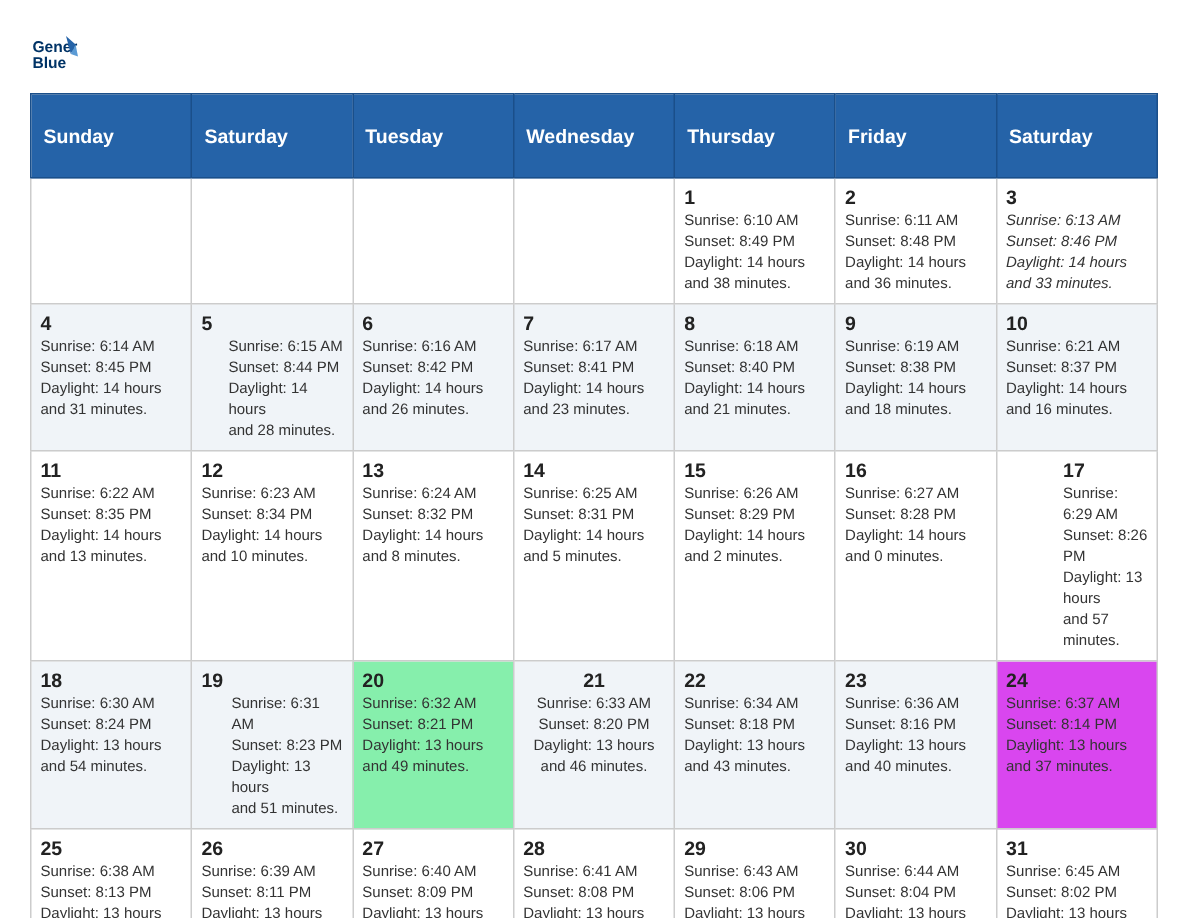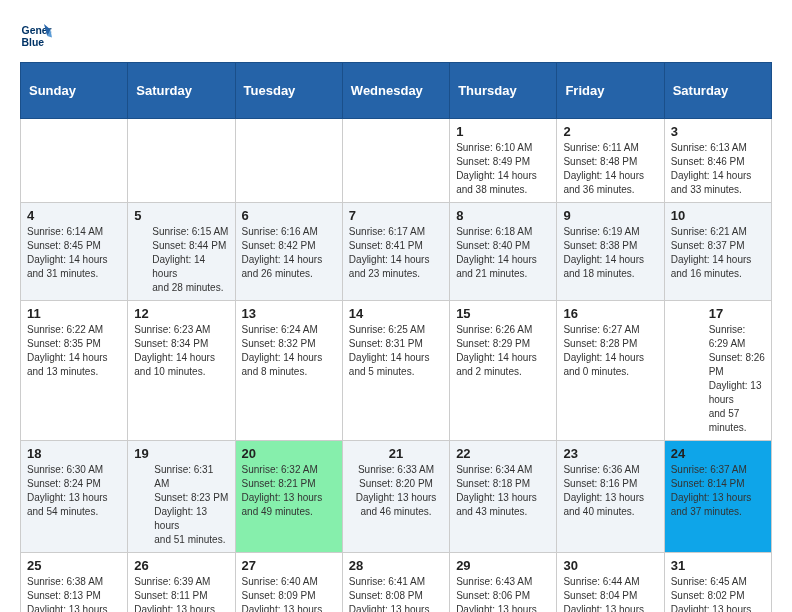--- a/index.html
+++ b/index.html
@@ -129,21 +129,21 @@
         </td>
         <td style="background: rgb(255, 255, 255);">
           <div class="day-number">2</div>
           <div class="day-info" style="white-space: pre-line;">Sunrise: 6:11 AM
 Sunset: 8:48 PM
 Daylight: 14 hours
 and 36 minutes.</div>
         </td>
         <td style="background: rgb(255, 255, 255);">
           <div class="day-number">3</div>
-          <div class="day-info" style="white-space: pre-line;">Sunrise: 6:13 AM
+          <div class="day-info" style="white-space: pre-line; font-style: italic;">Sunrise: 6:13 AM
 Sunset: 8:46 PM
 Daylight: 14 hours
 and 33 minutes.</div>
         </td>
       </tr>
       <tr>
         <td style="background: rgb(240, 244, 248);">
           <div class="day-number">4</div>
           <div class="day-info" style="white-space: pre-line;">Sunrise: 6:14 AM
 Sunset: 8:45 PM
@@ -280,21 +280,21 @@
 Daylight: 13 hours
 and 43 minutes.</div>
         </td>
         <td style="background: rgb(240, 244, 248);">
           <div class="day-number">23</div>
           <div class="day-info" style="white-space: pre-line;">Sunrise: 6:36 AM
 Sunset: 8:16 PM
 Daylight: 13 hours
 and 40 minutes.</div>
         </td>
-        <td style="background: #0ea5e9;">
+        <td style="background: #d946ef;">
           <div class="day-number">24</div>
           <div class="day-info" style="white-space: pre-line;">Sunrise: 6:37 AM
 Sunset: 8:14 PM
 Daylight: 13 hours
 and 37 minutes.</div>
         </td>
       </tr>
       <tr>
         <td style="background: rgb(255, 255, 255);">
           <div class="day-number">25</div>

